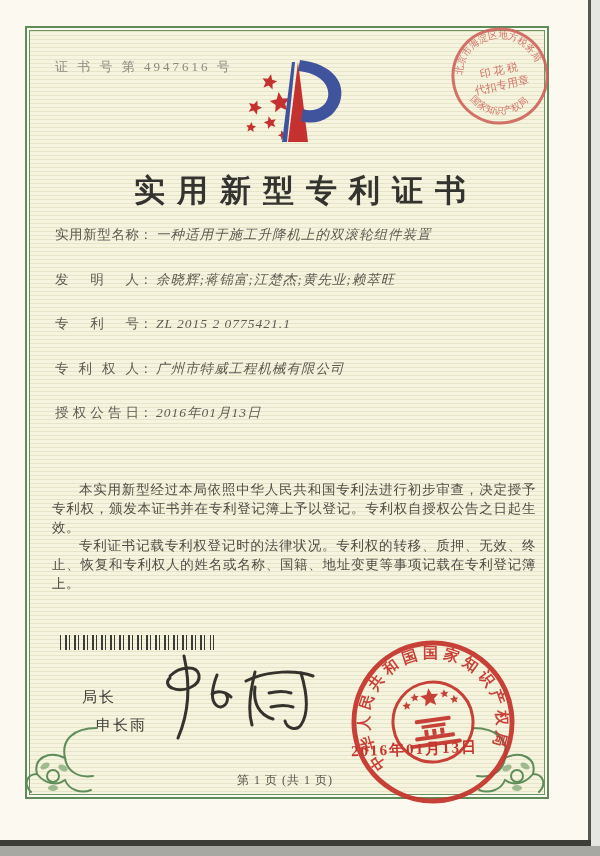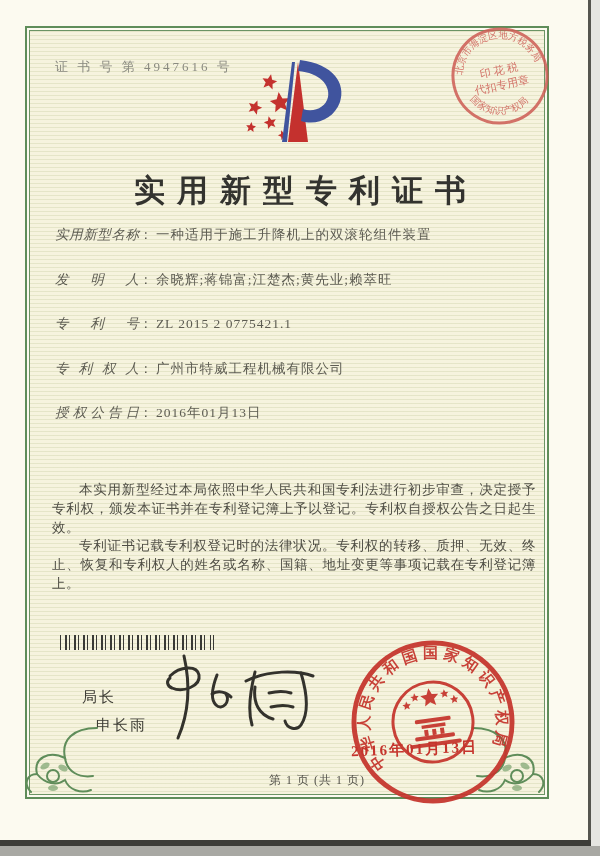--- a/index.html
+++ b/index.html
@@ -23,22 +23,22 @@
          font-size:31px;font-weight:600;letter-spacing:12px;color:#33332f;text-indent:12px;margin-top:24px;}
 
   .logo{position:absolute;left:234px;top:58px;width:130px;height:96px;}
 
   .tax-stamp{position:absolute;left:440px;top:16px;width:120px;height:120px;
              transform:rotate(-12deg);opacity:.85;z-index:5;}
   .tax-stamp text{fill:#cd5c54;font-family:"Liberation Serif","DejaVu Serif",serif;}
 
   .fields{position:absolute;left:55px;top:226px;width:480px;color:#5d5c52;font-size:13.5px;}
   .row{height:44.5px;white-space:nowrap;}
-  .flabel{display:inline-block;width:84px;text-align:justify;text-align-last:justify;font-style:italic;}
-  .fvalue{letter-spacing:1px;}
+  .flabel{display:inline-block;width:84px;text-align:justify;text-align-last:justify;}
+  .fvalue{letter-spacing:1px;font-style:italic;}
 
   .paras{position:absolute;left:52px;top:481px;width:484px;font-size:13.5px;line-height:18.8px;
          color:#4f4e45;text-align:justify;font-family:Liberation Serif, serif;}
   .paras p{margin:0;text-indent:2em;letter-spacing:.5px;}
 
   .barcode{position:absolute;left:60px;top:635px;width:158px;height:15px;
       background:repeating-linear-gradient(90deg,#3a3a36 0 1.5px,transparent 1.5px 3px,
                  #3a3a36 3px 3.5px,transparent 3.5px 5.5px,#3a3a36 5.5px 7.5px,transparent 7.5px 9px);}
 
   .director-label{position:absolute;left:82px;top:688px;font-size:15px;color:#3c3b34;letter-spacing:2px;}
@@ -47,21 +47,21 @@
   .signature path{stroke:#33322c;stroke-width:3;fill:none;stroke-linecap:round;stroke-linejoin:round;}
 
   .issue-seal{position:absolute;left:347px;top:636px;width:172px;height:172px;
               transform:rotate(-8deg);opacity:.93;z-index:4;}
   .issue-seal text{fill:#c5342c;font-weight:bold;font-family:"Liberation Serif","DejaVu Serif",serif;}
   .issue-seal .emblem{fill:#c5342c;}
   .seal-date{position:absolute;left:351px;top:740px;font-size:15px;font-weight:600;color:#c5342c;
              letter-spacing:2px;transform:rotate(-2deg);z-index:6;}
 
   .footer{position:absolute;left:25px;top:772px;width:520px;text-align:center;
-          font-size:12px;color:#55544c;letter-spacing:1px;padding-left:32px;}
+          font-size:12px;color:#55544c;letter-spacing:1px;}
 
   .ornament{position:absolute;width:78px;height:80px;z-index:2;}
   .ornament path{stroke:#5f8d5a;stroke-width:2;fill:none;stroke-linecap:round;}
   .ornament .leaf{fill:#7aa26f;stroke:none;opacity:.7;}
   .orn-left{left:23px;top:720px;}
   .orn-right{left:469px;top:720px;transform:scaleX(-1);}
 </style>
 </head>
 <body>
 

